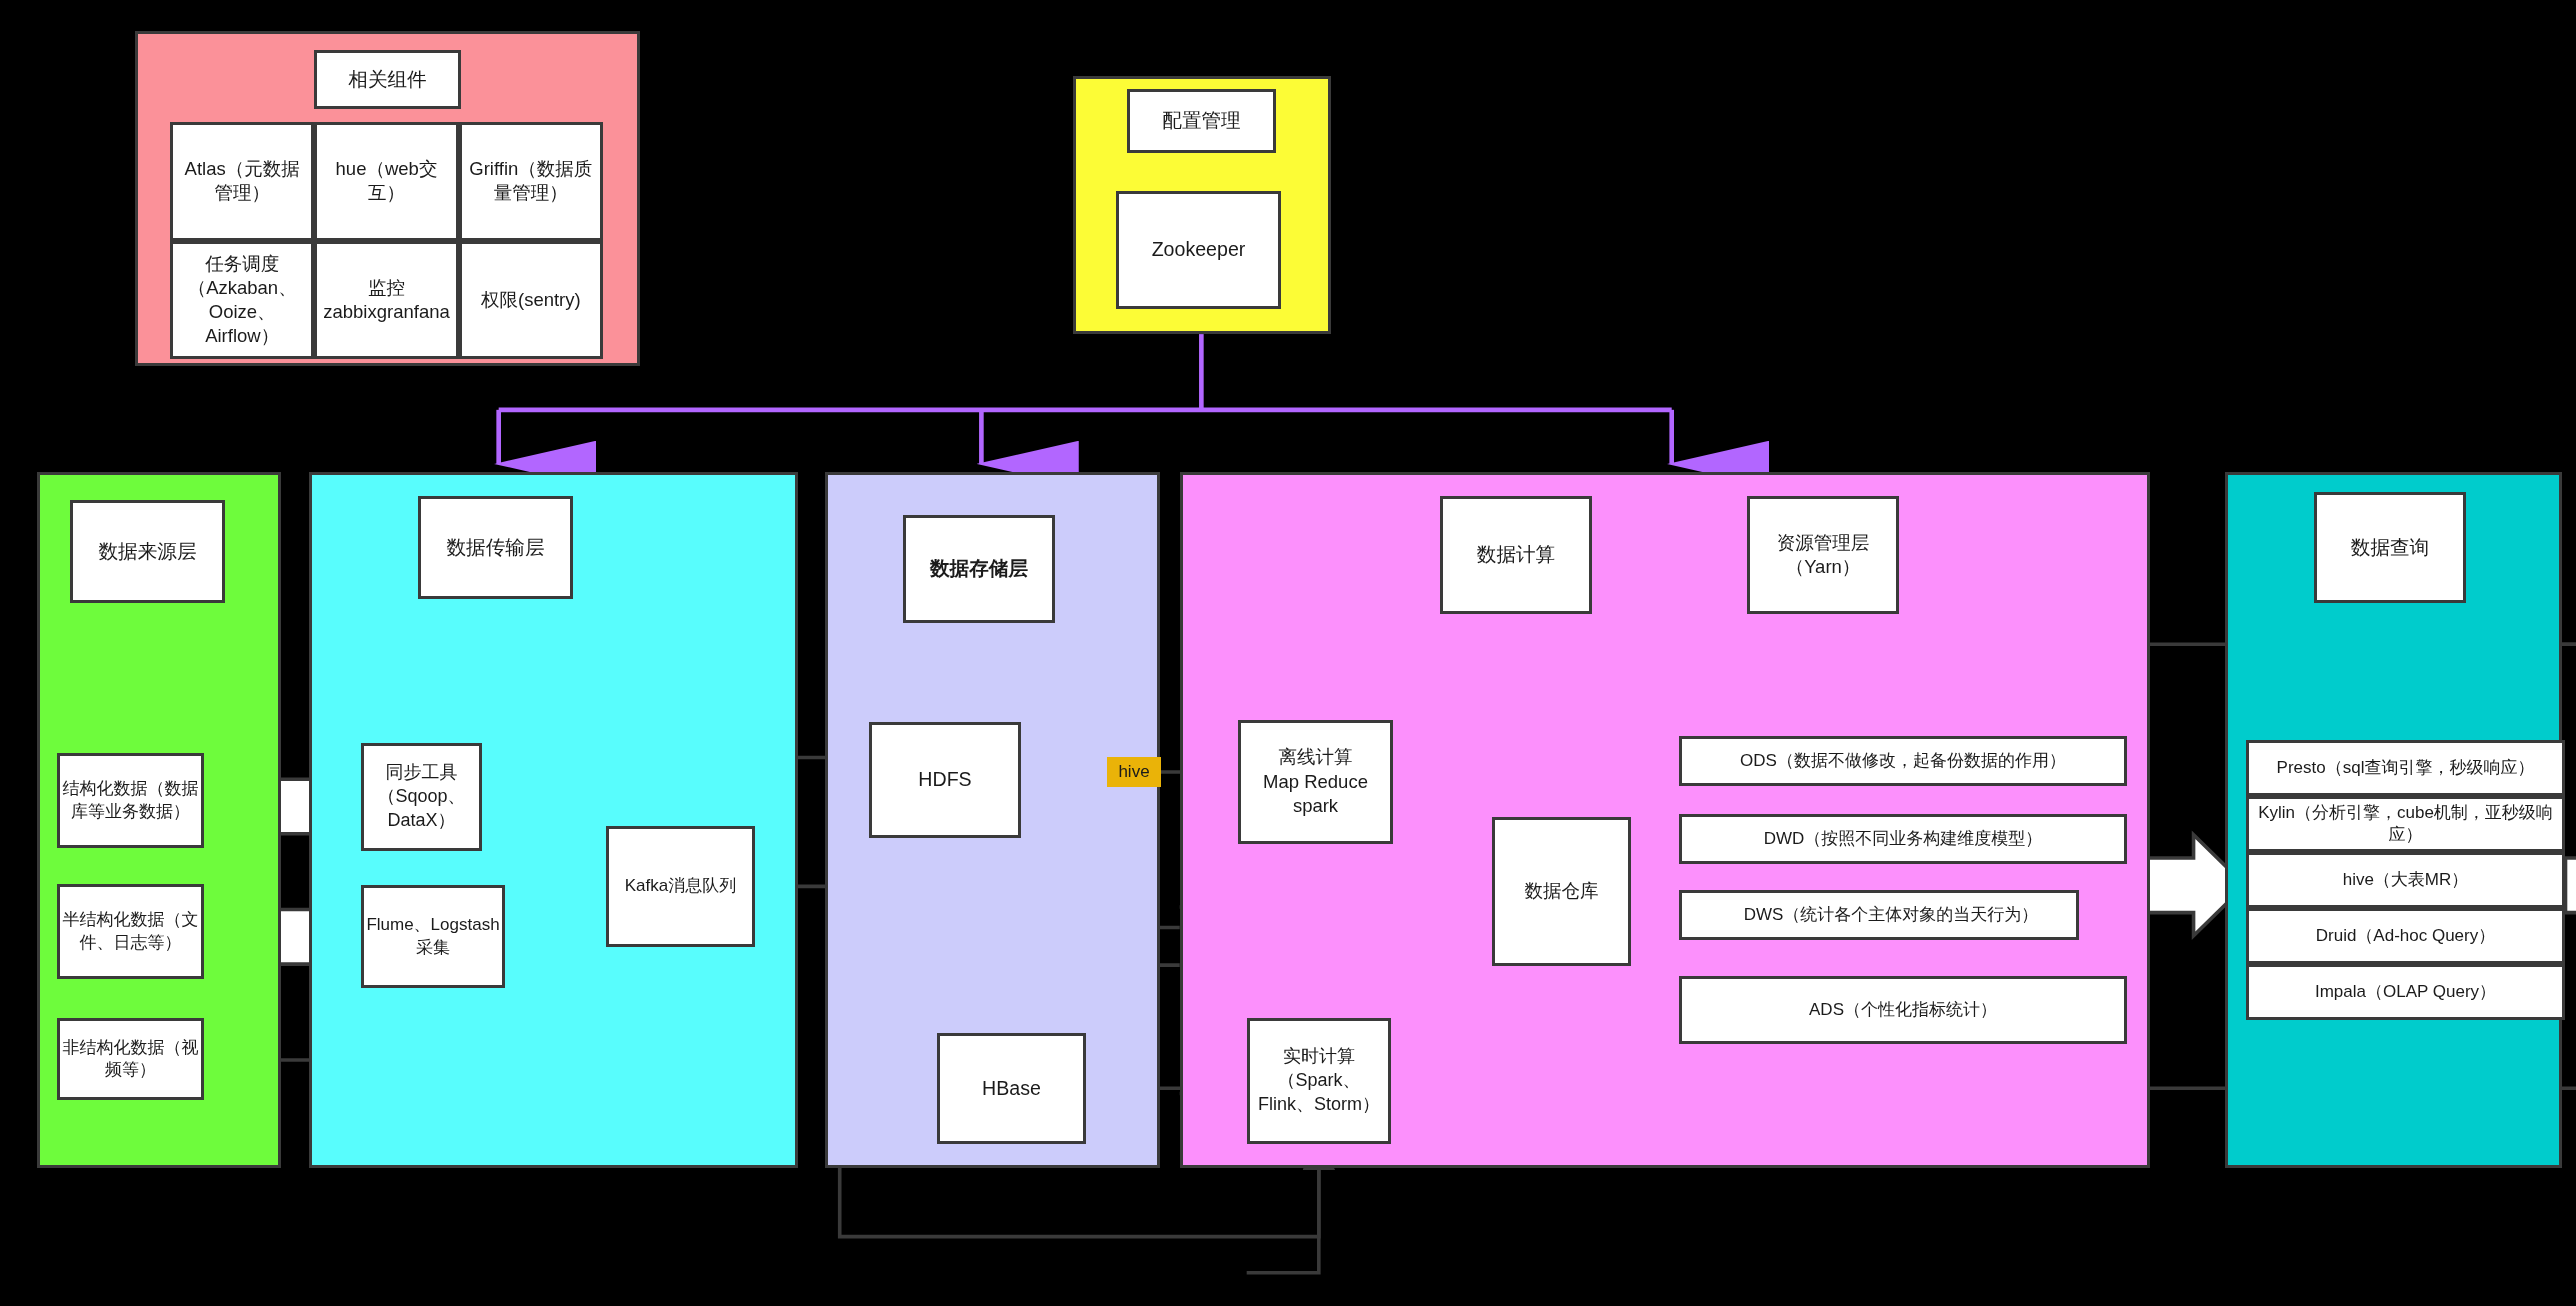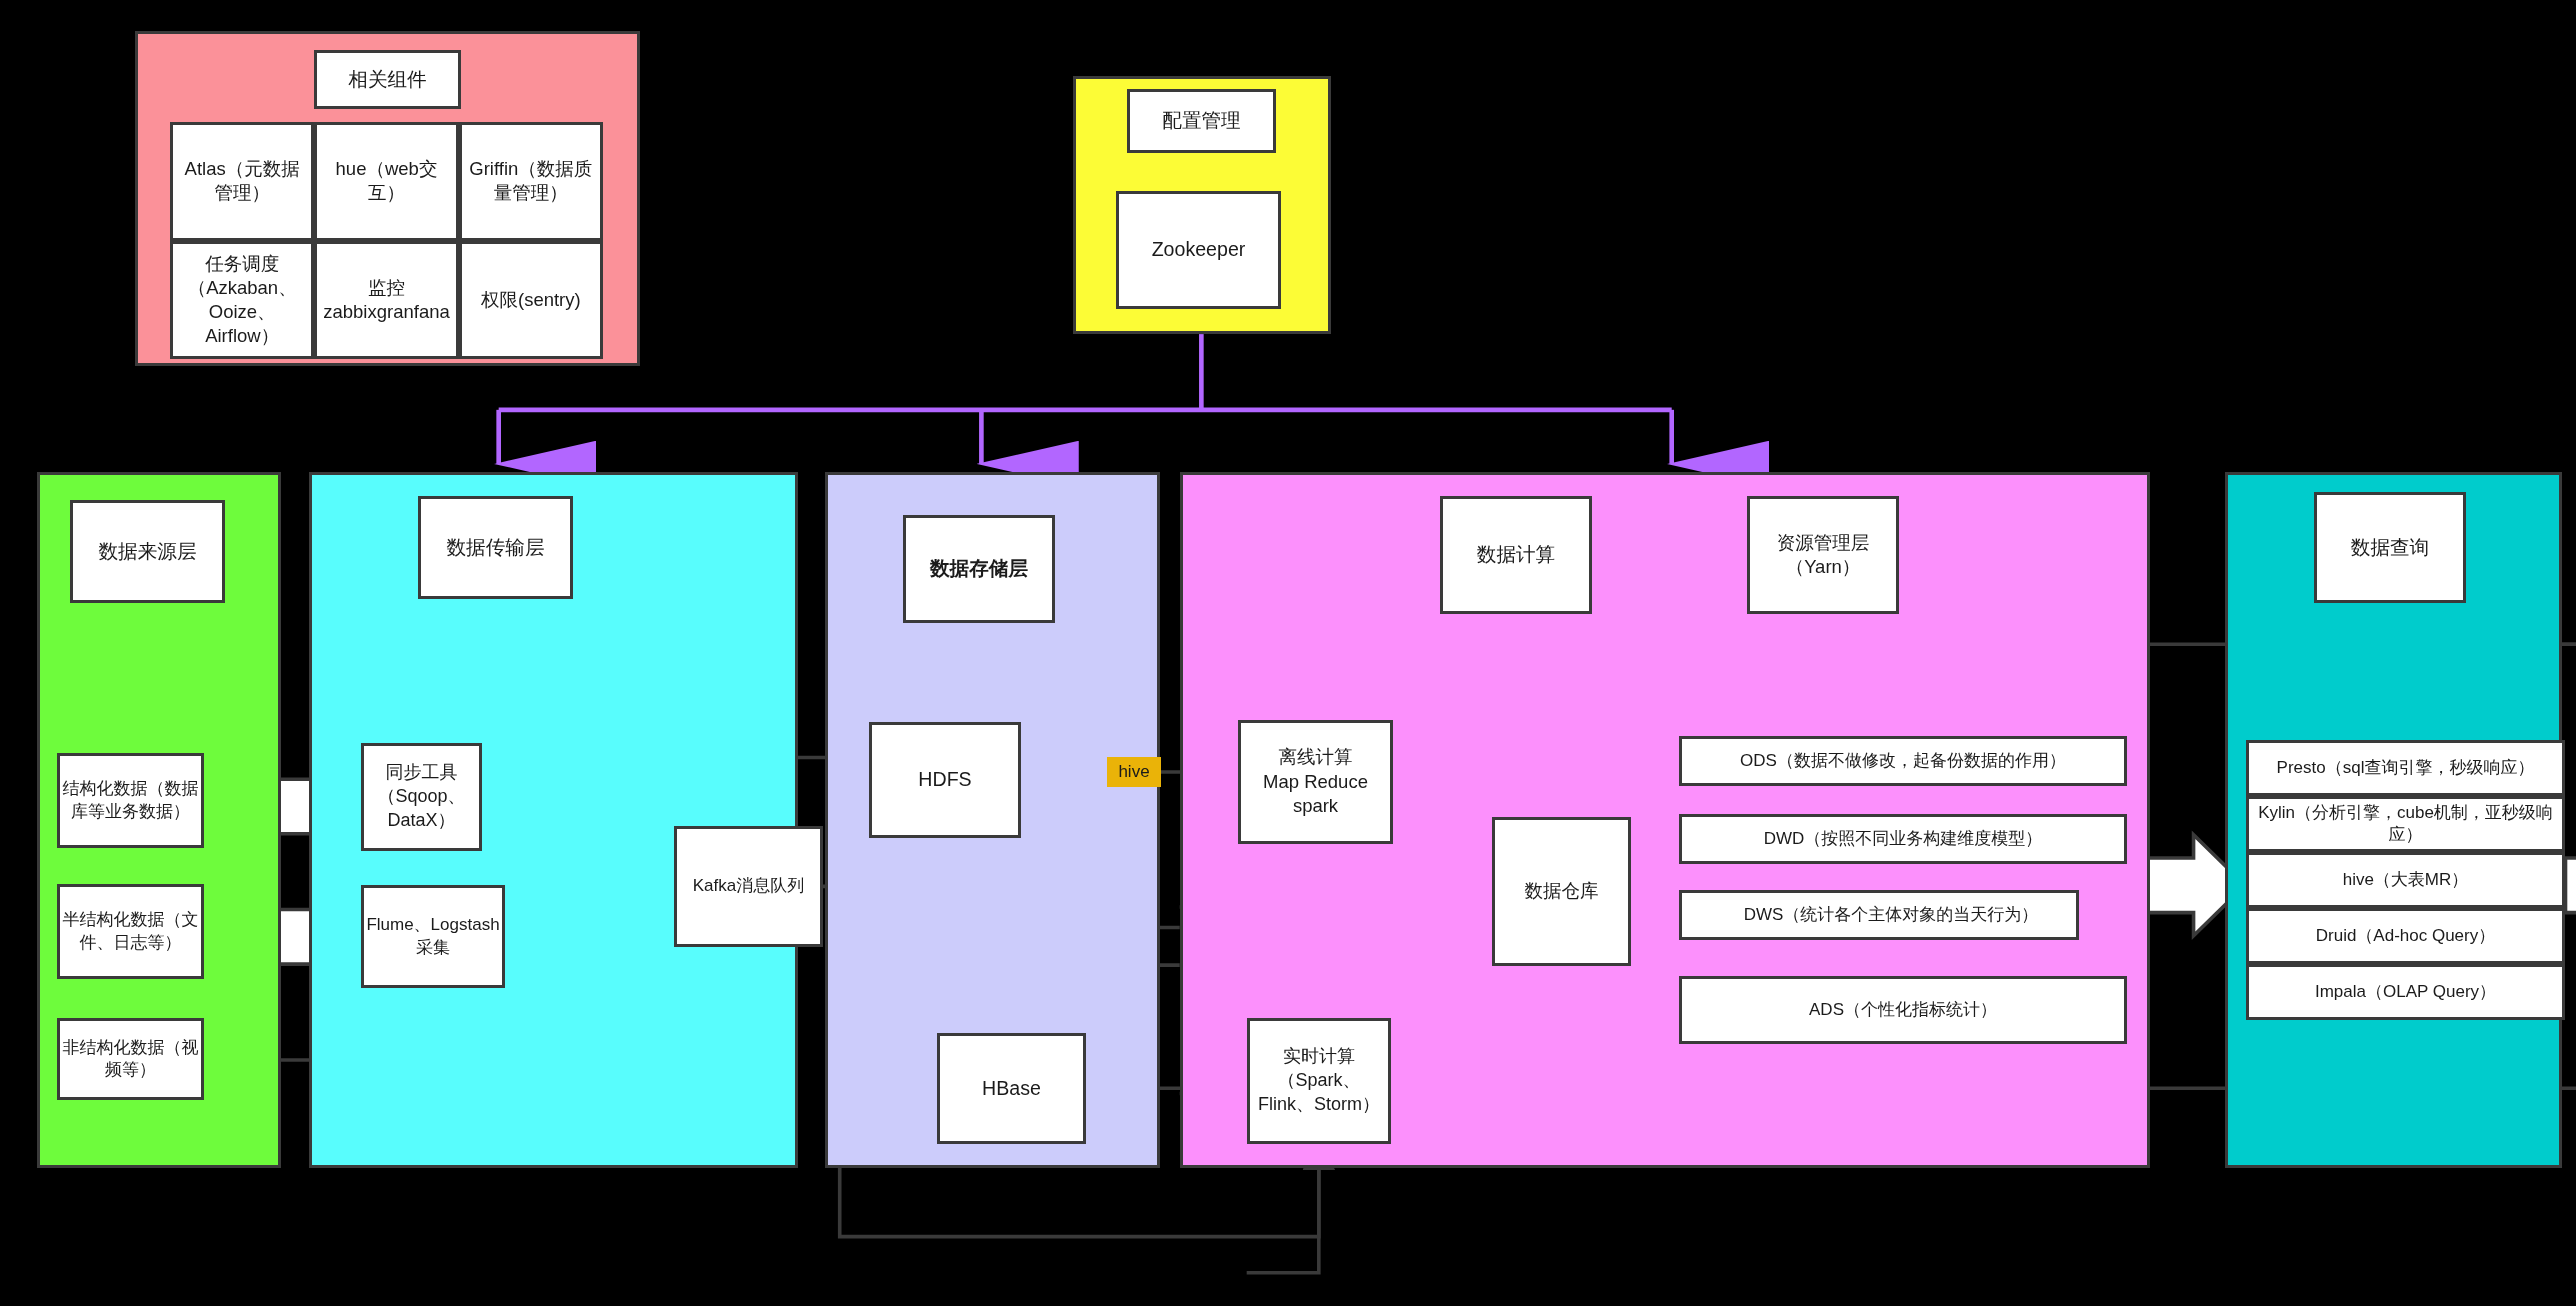--- a/index.html
+++ b/index.html
@@ -48,21 +48,21 @@
   #t-res   {left:1747px;top:496px;width:152px;height:118px;font-size:18.5px;}
   #t-query {left:2314px;top:492px;width:152px;height:111px;}
 
   
   #src-struct{left:57px;top:753px;width:147px;height:95px;font-size:17px;}
   #src-semi  {left:57px;top:884px;width:147px;height:95px;font-size:17px;}
   #src-unstr {left:57px;top:1018px;width:147px;height:82px;font-size:17px;}
   
   #tr-sync {left:361px;top:743px;width:121px;height:108px;font-size:18px;}
   #tr-flume{left:361px;top:885px;width:144px;height:103px;font-size:17px;}
-  #tr-kafka{left:674px;top:826px;width:149px;height:121px;font-size:17px;}
+  #tr-kafka{left:606px;top:826px;width:149px;height:121px;font-size:17px;}
   
   #st-hdfs {left:869px;top:722px;width:152px;height:116px;font-size:19.6px;}
   #st-hbase{left:937px;top:1033px;width:149px;height:111px;font-size:19.6px;}
   #hive-lbl{left:1107px;top:757px;width:54px;height:30px;font-size:17px;border:none;background:#eab308;}
   
   #cp-offline{left:1238px;top:720px;width:155px;height:124px;font-size:18.5px;}
   #cp-dw    {left:1492px;top:817px;width:139px;height:149px;font-size:18.5px;}
   #cp-rt    {left:1247px;top:1018px;width:144px;height:126px;font-size:18px;}
   #cp-ods{left:1679px;top:736px;width:448px;height:50px;font-size:17px;}
   #cp-dwd{left:1679px;top:814px;width:448px;height:50px;font-size:17px;}

